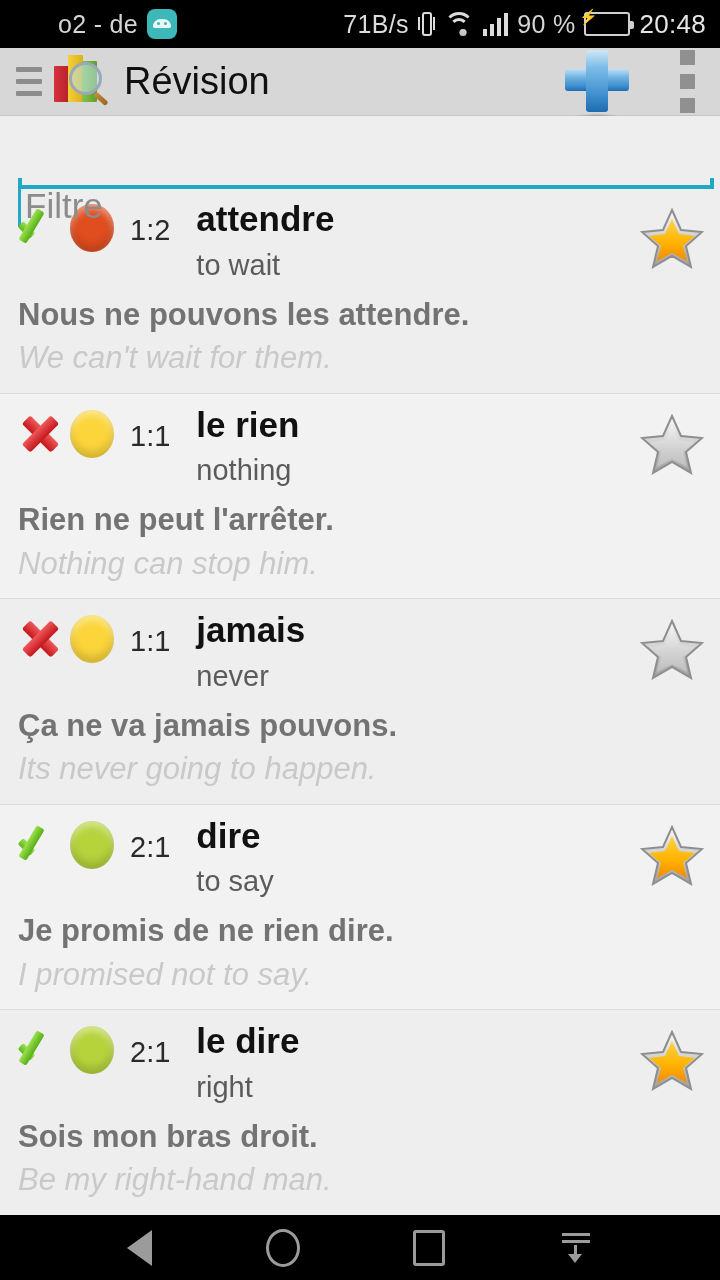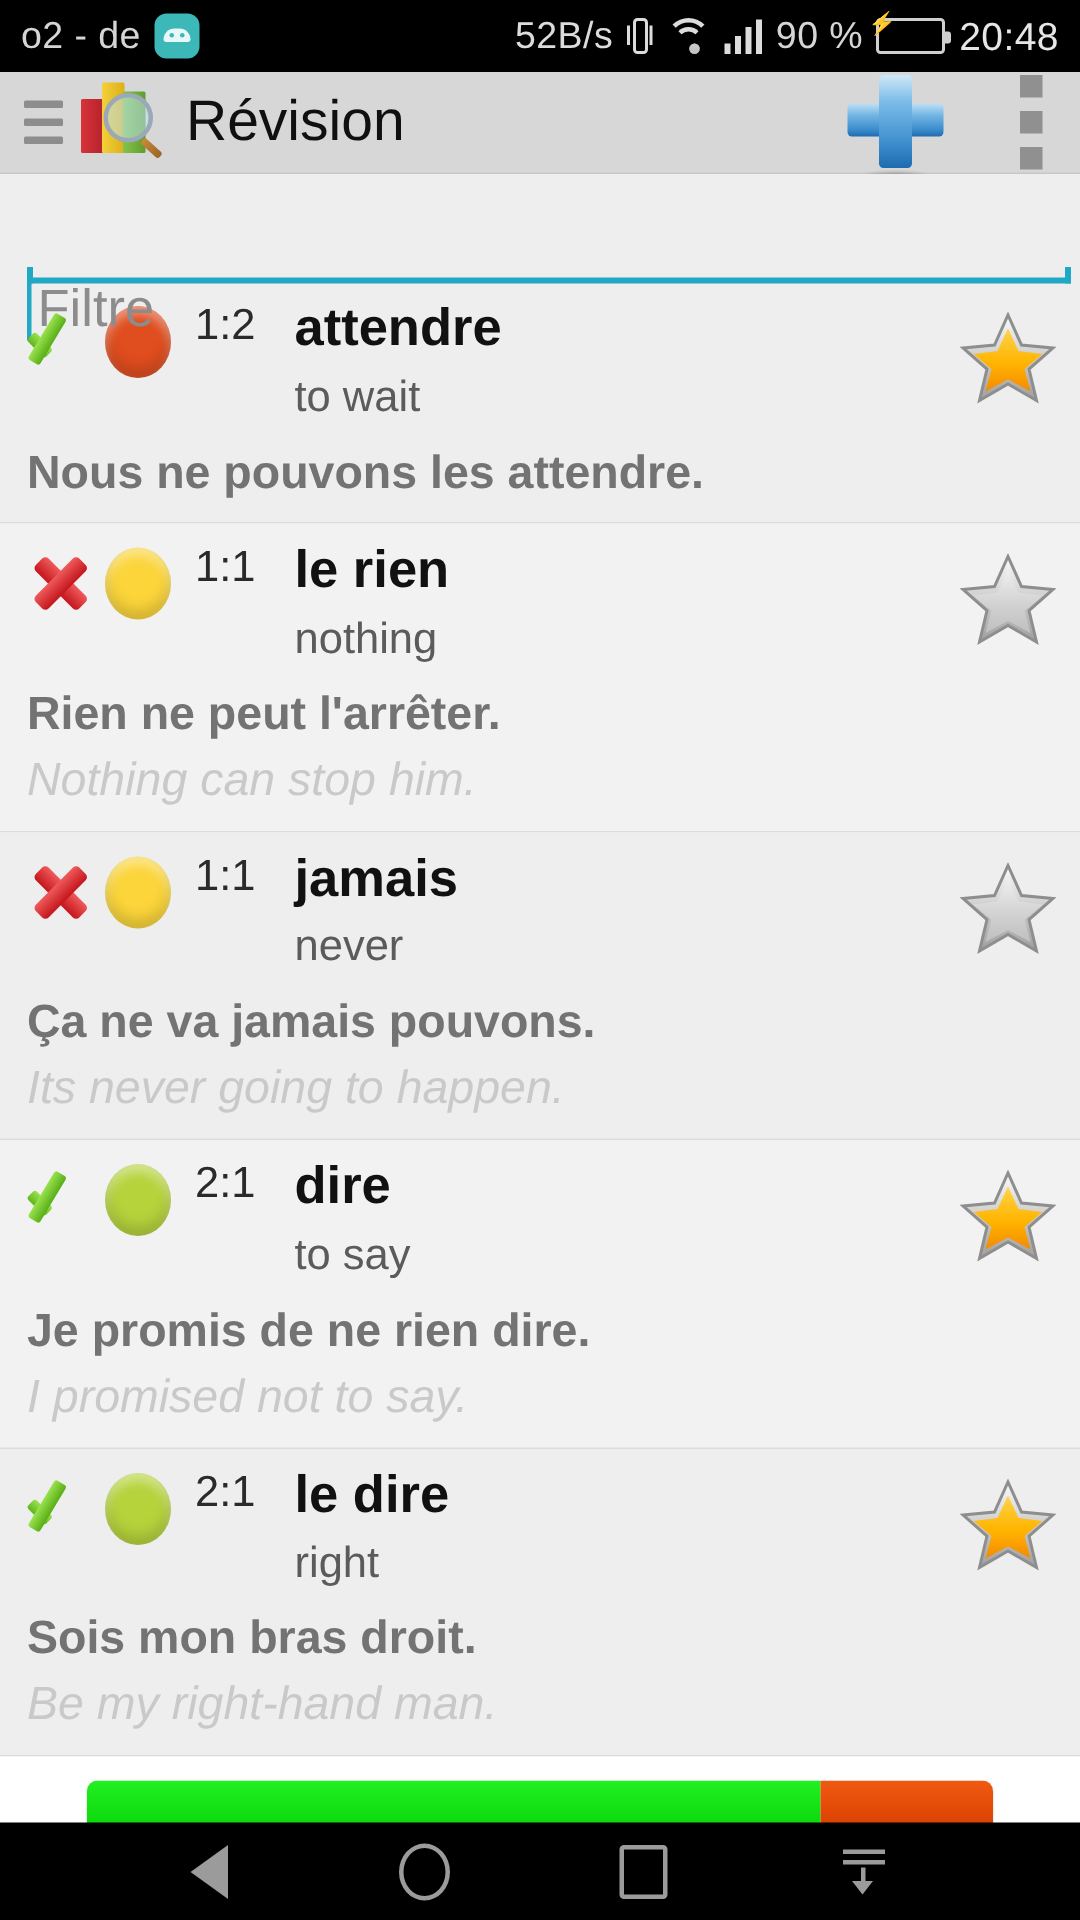--- a/index.html
+++ b/index.html
@@ -8,21 +8,21 @@
     font-family:"Liberation Sans", sans-serif;
     background:#ffffff; overflow:hidden;
   }
 
   
   .statusbar{
     height:48px; background:#000; color:#d8d8d8;
     display:flex; align-items:center; padding:0 14px;
     font-size:26px; letter-spacing:.3px;
   }
-  .sb-left{ display:flex; align-items:center; gap:9px; }
+  .sb-left{ display:flex; align-items:center; gap:9px;margin-left:44px; }
   .sb-right{ margin-left:auto; display:flex; align-items:center; gap:9px; }
   .carrier{ color:#d5d5d5; font-size:25px; }
   .robot-badge{
     width:30px; height:30px; border-radius:8px; background:#3cb8b8;
     position:relative; flex:none;
   }
   .robot-badge::before{
     content:""; position:absolute; left:6px; right:6px; top:10px; height:9px;
     background:#e8f7f7; border-radius:9px 9px 2px 2px;
   }
@@ -169,21 +169,21 @@
     width:41px; height:12px; border-radius:3px;
     background:linear-gradient(180deg,#ef5a5a,#c4161c);
   }
   .mark.cross::before{ transform:rotate(45deg); }
   .mark.cross::after{ transform:rotate(-45deg); }
   .dot{
     width:44px; height:48px; border-radius:50%; flex:none; margin:4px 0 0 4px;
     box-shadow:inset 0 -6px 9px rgba(0,0,0,.17), inset 0 5px 7px rgba(255,255,255,.45);
   }
   .ratio{
-    font-size:29px; color:#2a2a2a; margin:1px 0 0 16px; flex:none; white-space:nowrap;
+    font-size:29px; color:#2a2a2a; margin:14px 0 0 16px; flex:none; white-space:nowrap;
   }
   .words{ margin-left:26px; flex:1; min-width:0; }
   .term{ font-size:35px; font-weight:bold; color:#111; line-height:1.1; }
   .trans{ font-size:29px; color:#5b5b5b; margin-top:10px; }
   .star{ width:64px; height:62px; flex:none; margin:8px 2px 0 0; position:relative; }
   .star svg{ width:100%; height:100%; display:block; }
   .examples{ margin-top:14px; padding-left:4px; }
   .ex-src{ font-size:31px; font-weight:bold; color:#737373; line-height:1.25; }
   .ex-dst{ font-size:31px; font-style:italic; color:#c9c9c9; line-height:1.3; margin-top:4px; }
 
@@ -224,21 +224,21 @@
 </style>
 </head>
 <body>
 
 <div class="statusbar">
   <div class="sb-left">
     <span class="carrier">o2 - de</span>
     <span class="robot-badge"></span>
   </div>
   <div class="sb-right">
-    <span class="netspeed">52B/s</span>
+    <span class="netspeed">71B/s</span>
     <span class="vib-icon">
       <span class="wl"></span>
         <span class="body"></span>
         <span class="wr"></span>
     </span>
     <span class="wifi-icon">
       <i></i>
         <i></i>
         <i class="dot"></i>
     </span>
@@ -316,20 +316,21 @@
                 <stop offset="100%" stop-color="#9e9e9e"></stop>
       </linearGradient>
     </defs>
     <path d="M32 2 L41 22 L62 24 L46 38 L51 59 L32 48 L13 59 L18 38 L2 24 L23 22 Z" fill="url(#b-linear-gold)" stroke="#8e8e8e" stroke-width="2"></path>
     <path d="M32 11 L39 26 L55 28 L43 38 L47 53 L32 45 L17 53 L21 38 L9 28 L25 26 Z" fill="url(#g-linear-gold)"></path>
   </svg>
         </div>
     </div>
     <div class="examples">
       <div class="ex-src">Nous ne pouvons les attendre.</div>
+      <div class="ex-dst">We can't wait for them.</div>
     </div>
   </div>
 
   <div class="row alt">
     <div class="row-top">
       <div class="mark cross"></div>
       <div class="dot" id="dot1" style="background: radial-gradient(circle at 38% 30%, rgb(251, 213, 58), rgb(251, 213, 58));"></div>
       <div class="ratio">1:1</div>
       <div class="words">
         <div class="term">le rien</div>

